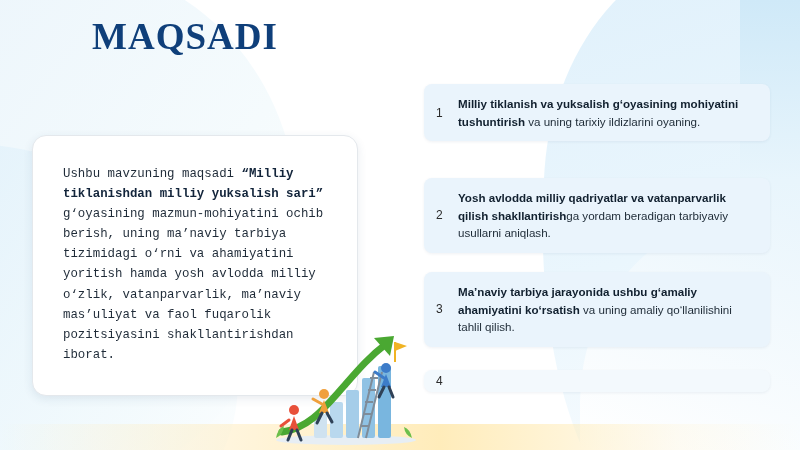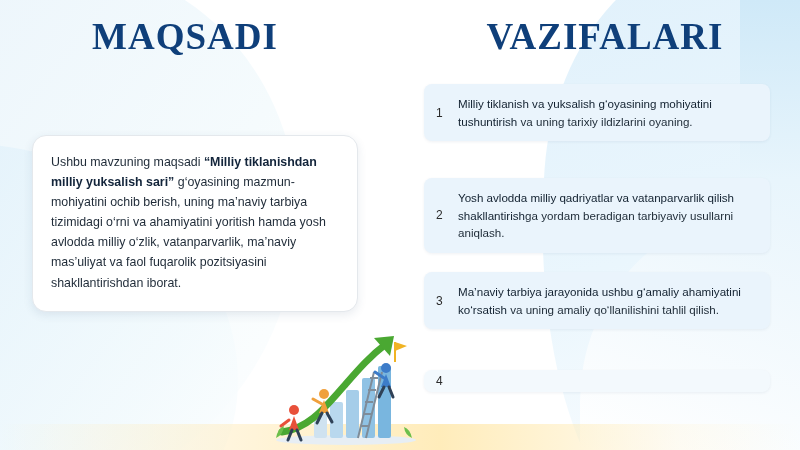--- a/index.html
+++ b/index.html
@@ -112,21 +112,22 @@
     border: 1px solid #e4e8ec;
     border-radius: 14px;
     box-shadow: 0 3px 10px rgba(40,70,110,.10);
     padding: 16px 18px 18px 18px;
     box-sizing: border-box;
   }
   .maqsad-text {
     font-size: 12.4px;
     line-height: 1.62;
     color: #1f2b38;
-    margin: 0;
+    margin: 12px;
+    font-family: Liberation Mono, monospace;
   }
   .maqsad-text b {
     font-weight: bold;
     color: #12243a;
   }
 
   
   .task {
     position: absolute;
     left: 424px;
@@ -145,21 +146,21 @@
     font-size: 12px;
     color: #2b2b2b;
     font-weight: normal;
   }
   .task .txt {
     font-size: 11.6px;
     line-height: 1.52;
     color: #1d2a36;
   }
   .task .txt b {
-    font-weight: normal;
+    font-weight: bold;
     color: #11202f;
   }
   .task-1 { top: 84px; }
   .task-2 { top: 178px; }
   .task-3 { top: 272px; }
   .task-4 {
     top: 370px;
     background: #f3f9fd;
   }
 
@@ -178,21 +179,20 @@
 <div class="slide">
 
   <div class="bg-left-wave"></div>
   <div class="bg-left-wave2"></div>
   <div class="bg-right-wave"></div>
   <div class="bg-right-accent"></div>
   <div class="bg-right-swoosh"></div>
   <div class="bg-bottom-gold"></div>
 
   <div class="title title-left">MAQSADI</div>
-  <div class="title title-right">VAZIFALARI</div>
 
   <div class="maqsad-card">
     <p class="maqsad-text"><span>Ushbu mavzuning maqsadi </span><b>“Milliy tiklanishdan milliy yuksalish sari”</b><span> g‘oyasining mazmun-mohiyatini ochib berish, uning ma’naviy tarbiya tizimidagi o‘rni va ahamiyatini yoritish hamda yosh avlodda milliy o‘zlik, vatanparvarlik, ma’naviy mas’uliyat va faol fuqarolik pozitsiyasini shakllantirishdan iborat.</span></p>
   </div>
 
   <div class="task task-1">
     <span class="num">1</span>
     <div class="txt"><b>Milliy tiklanish va yuksalish g‘oyasining mohiyatini tushuntirish</b><span> va uning tarixiy ildizlarini oyaning.</span></div>
   </div>
 

